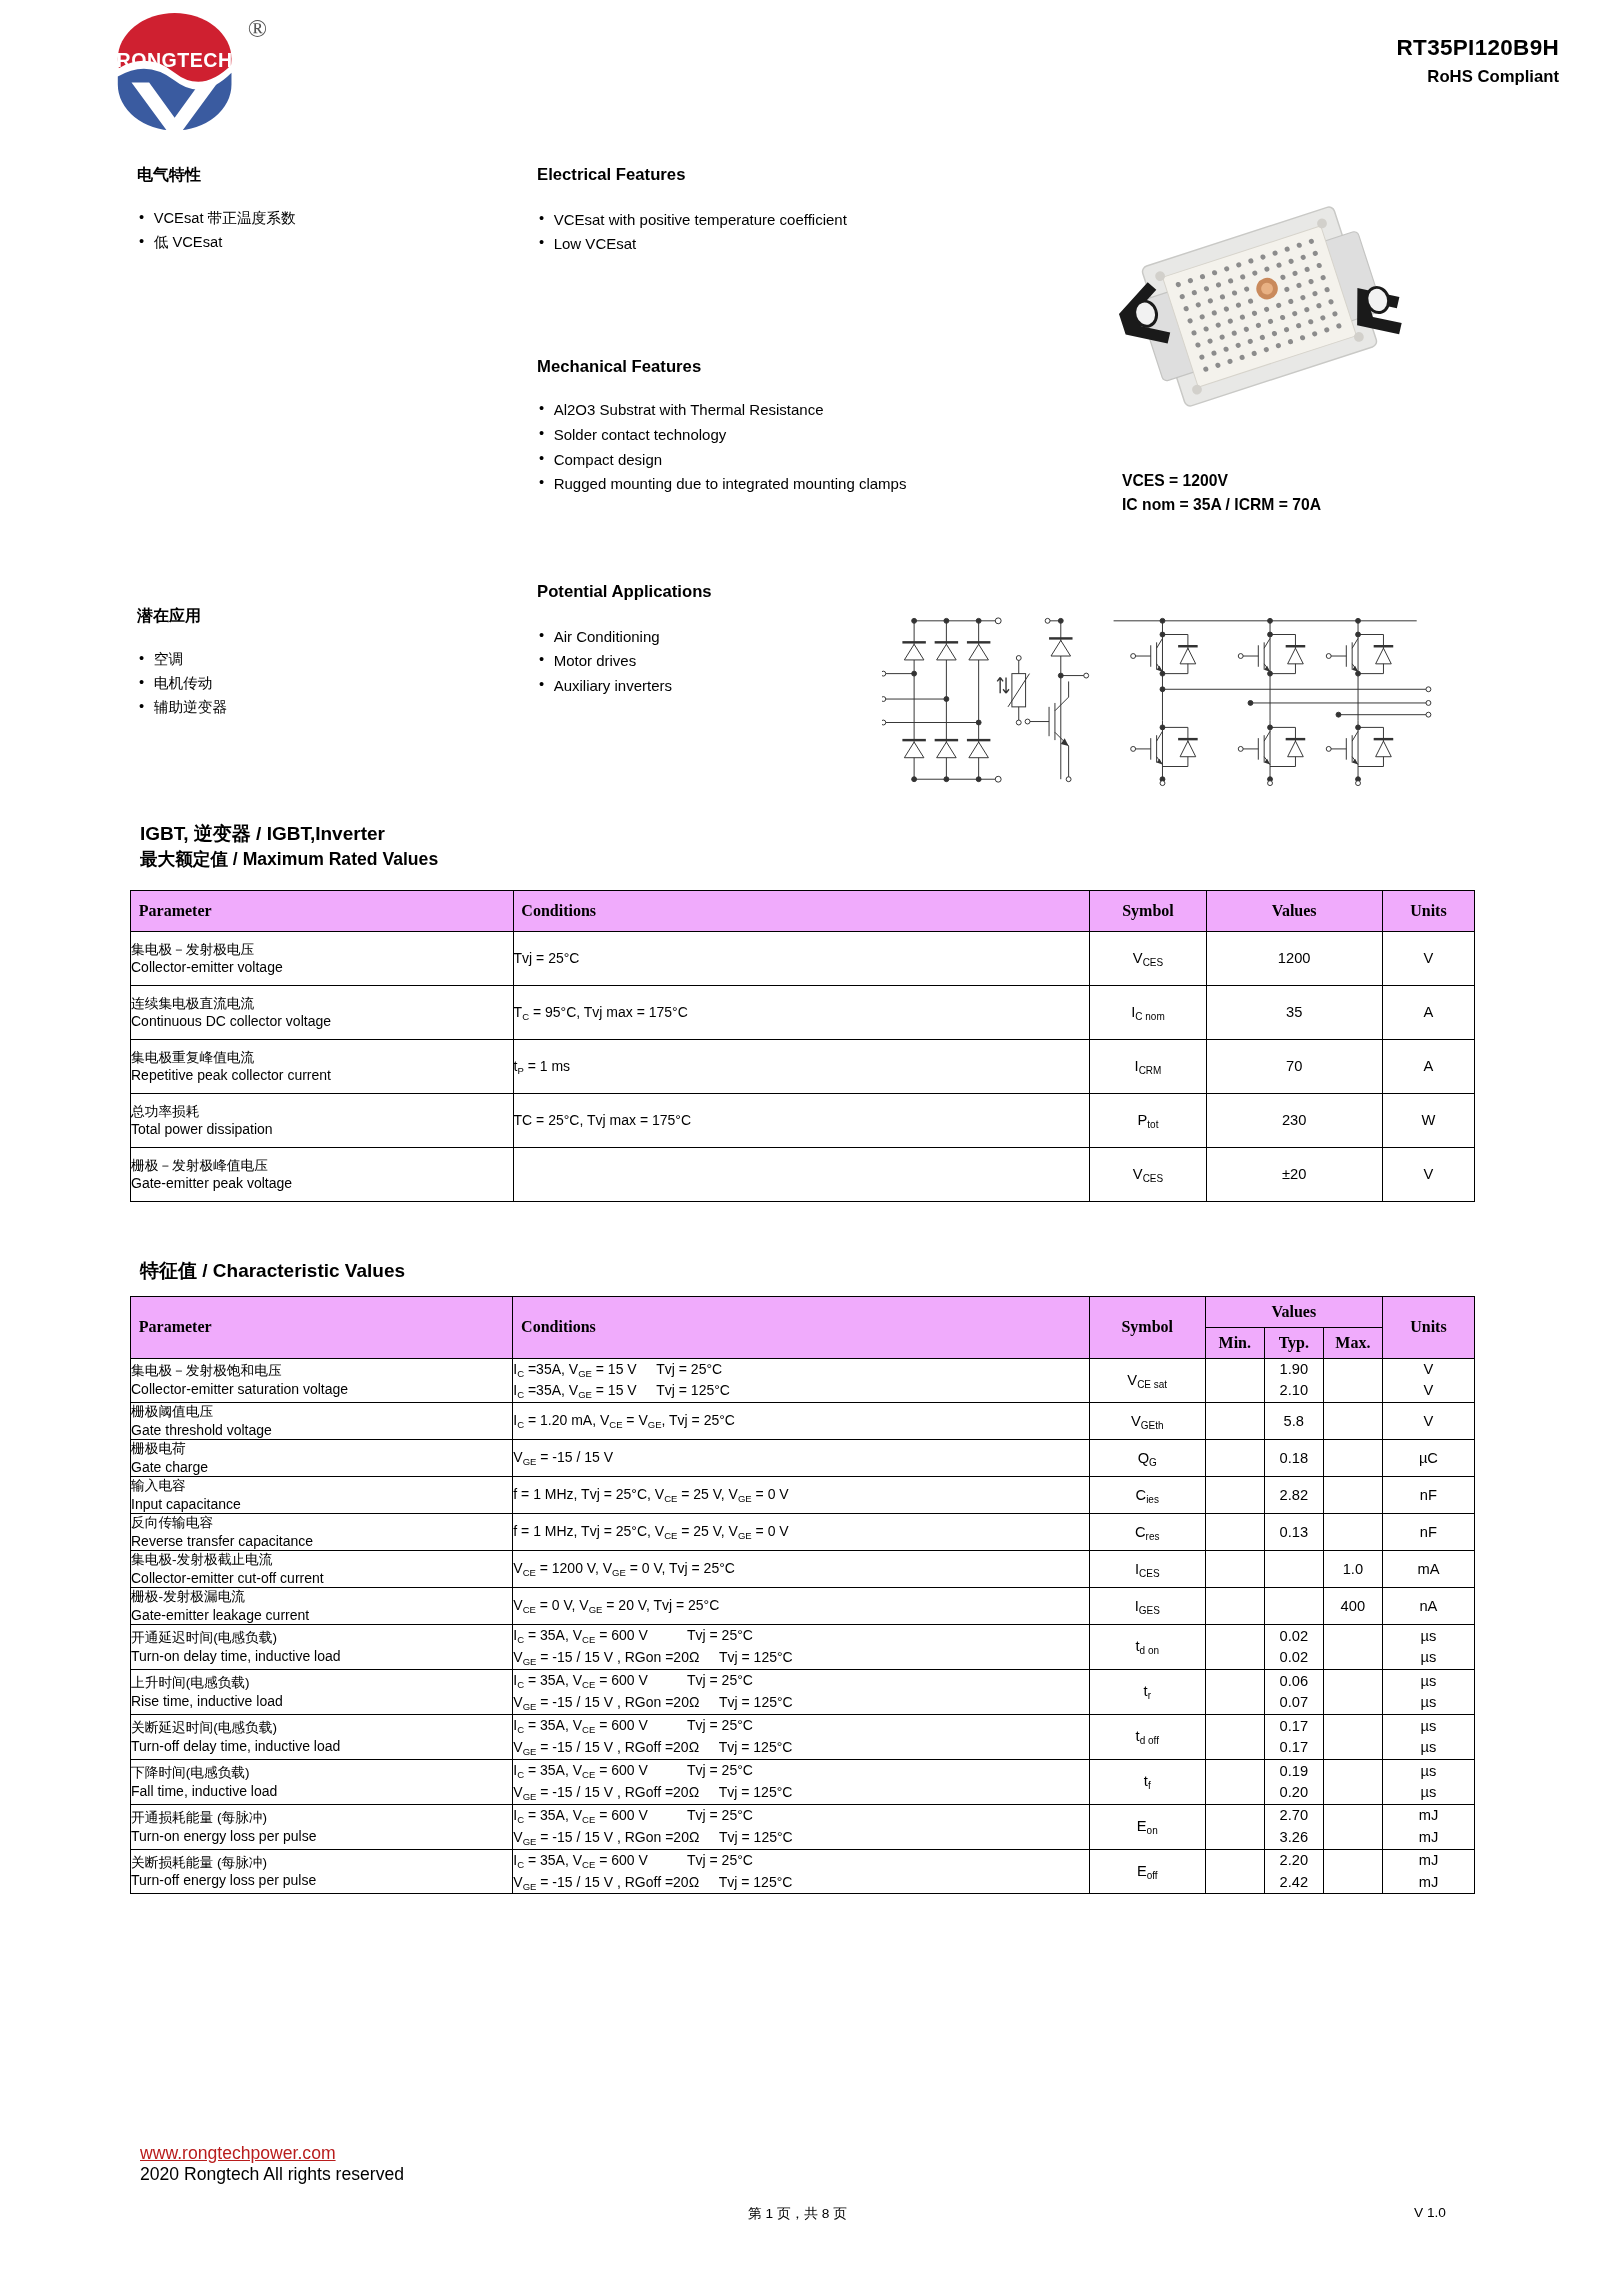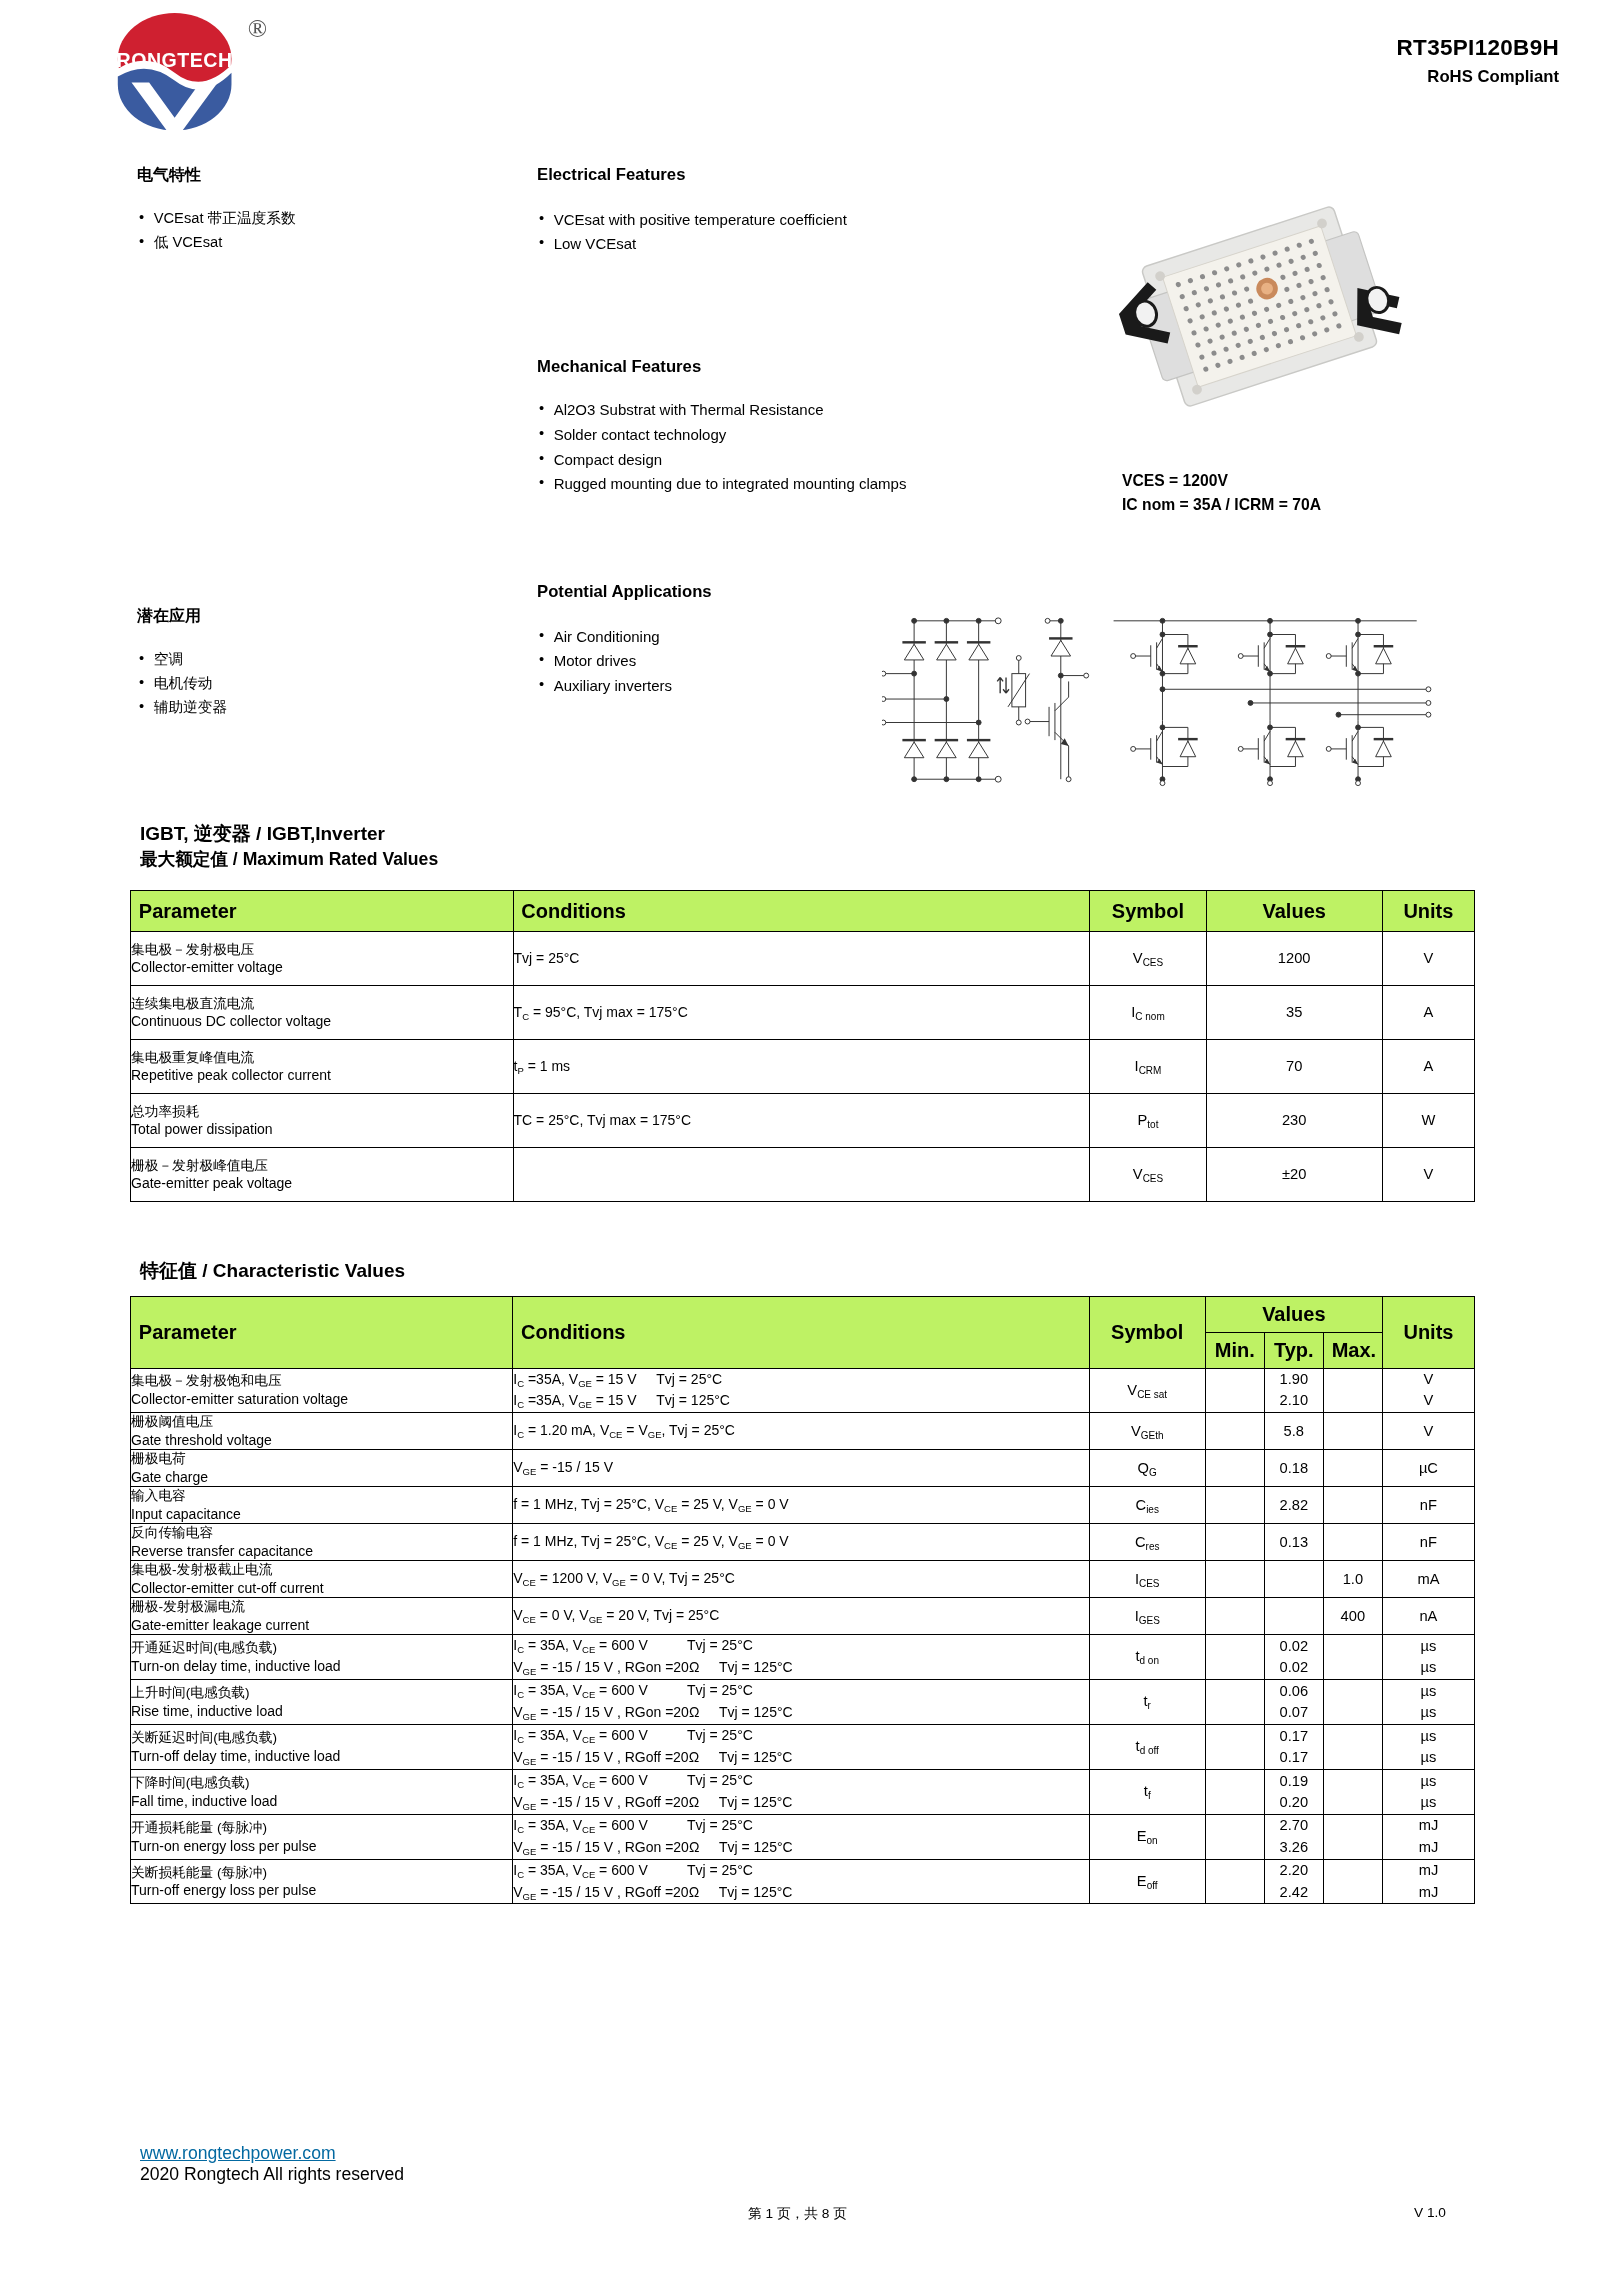--- a/index.html
+++ b/index.html
@@ -34,21 +34,21 @@
   .circuit{position:absolute;left:882px;top:613px;width:559px;height:176px;}
 
   
   .sec{position:absolute;left:140px;}
   .sec .l1{font-size:19px;font-weight:bold;}
   .sec .l2{font-size:17.6px;font-weight:bold;}
 
   
   table.dt{position:absolute;border-collapse:collapse;table-layout:fixed;}
   table.dt th,table.dt td{border:1px solid #000;padding:0;vertical-align:middle;}
-  table.dt th{background:#bef264;font-weight:bold;font-size:20px;text-align:left;padding:5.9px 7.8px;}
+  table.dt th{background:#f0abfc;font-weight:bold;font-size:16px;text-align:left;padding:5.9px 7.8px;font-family:Liberation Serif, serif;}
   table.dt th.c{text-align:center;}
   .pcell{padding:6.9px 8.8px;font-size:14px;line-height:1.3;}
   .pcell .cn{font-size:13.7px;display:block;}
   .pcell .en{font-size:14px;display:block;}
   .ccell{padding:6.9px 8.8px;font-size:14px;line-height:1.5;}
   .ccell .ln{display:block;white-space:nowrap;}
   .symcell{text-align:center;font-size:14.7px;}
   .valcell{text-align:center;font-size:14.7px;line-height:1.45;}
   .valcell .ln{display:block;}
   .unitcell{text-align:center;font-size:14.7px;line-height:1.45;}
@@ -56,21 +56,21 @@
   sub{font-size:.68em;vertical-align:-.28em;}
 
   .tbl1 tr{height:54px;}
   .tbl1 tr.hdr{height:41px;}
   .tbl2 tr.hdr1{height:24.5px;}
   .tbl2 tr.hdr2{height:26.5px;}
   .sp2{display:inline-block;width:19.6px;}
 
   
   .footer{position:absolute;left:140px;top:2143px;width:1372px;}
-  .f-url{color:#0369a1;text-decoration:underline;font-size:17.6px;}
+  .f-url{color:#b91c1c;text-decoration:underline;font-size:17.6px;}
   .f-copy{font-size:17.6px;line-height:1.25;width:294px;}
   .f-page{position:absolute;left:608px;top:62px;font-size:13.7px;}
   .f-ver{position:absolute;left:1274px;top:62px;font-size:13.7px;}
 </style>
 </head>
 <body>
 
 <div class="page">
 
   <div class="header">

